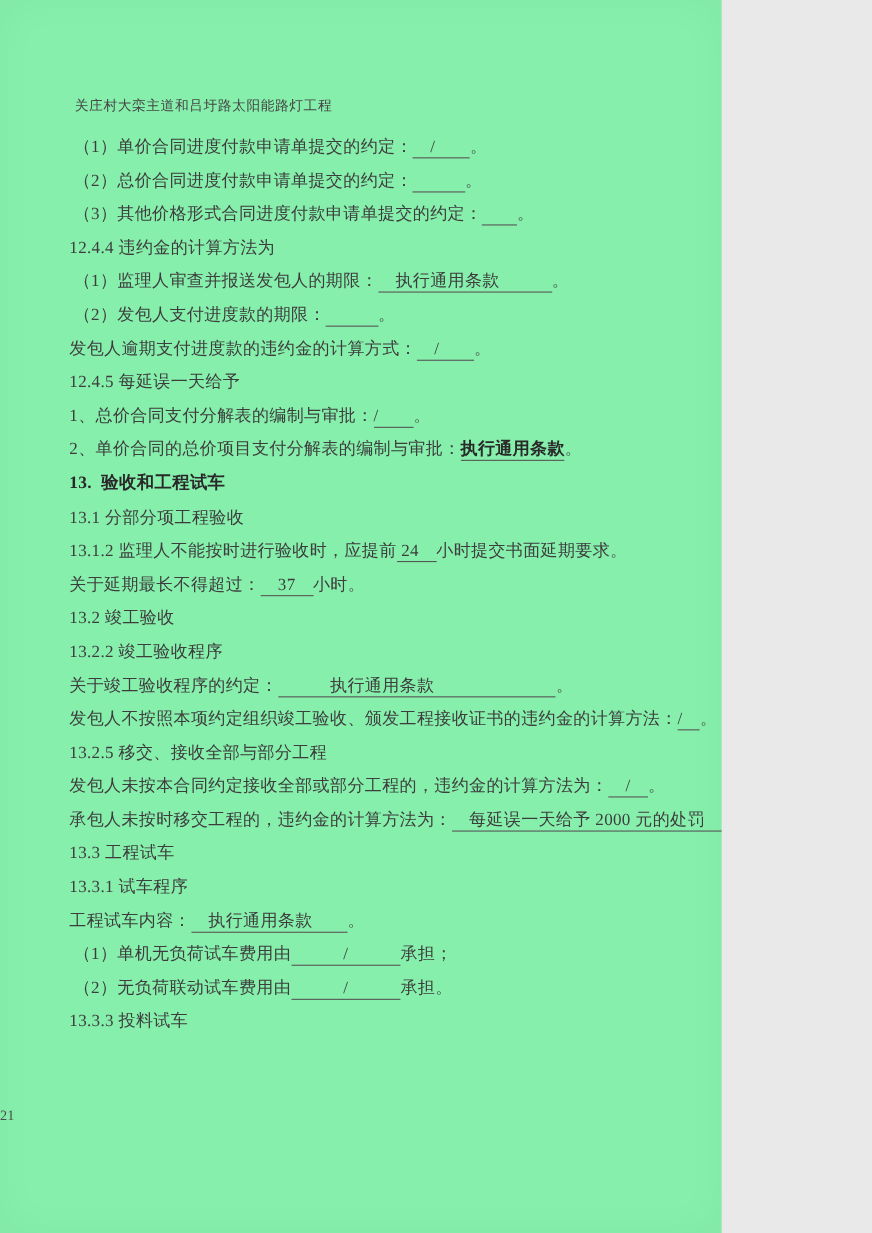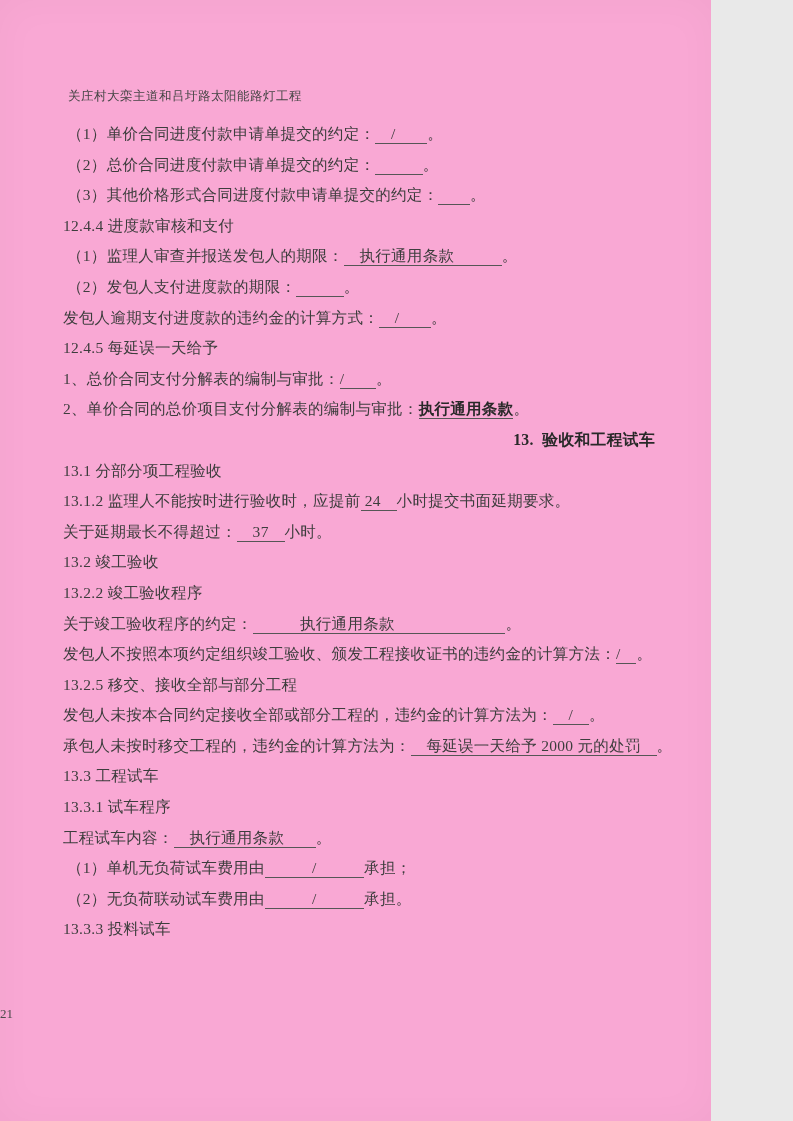--- a/index.html
+++ b/index.html
@@ -2,62 +2,62 @@
 <html><head>
 <meta charset="utf-8">
 <style>
   html,body{margin:0;padding:0;}
   body{
     width:793px;height:1121px;
     background:#e9e9e9;
     font-family:"Liberation Serif","DejaVu Serif",serif;
   }
   .page{
-    position:relative;width:711px;height:1121px;
-    background:#f9a8d4;
+    position:relative;width:656px;height:1121px;
+    background:#86efac;
     overflow:hidden;
     box-shadow:inset 0 0 40px rgba(0,0,0,0.03);
   }
   .header{
     margin:88px 60px 0 68px;
     font-size:12.5px;
     color:#454545;
     letter-spacing:.5px;
     white-space:pre;
   }
   .doc{
     margin:14px 56px 0 63px;
   }
   .line{
     height:30.6px;line-height:30.6px;
     font-size:15.5px;color:#3d3d3d;
     white-space:pre;
     letter-spacing:.3px;
   }
   .line.indent-clause{padding-left:4px;}
-  .line.chapter{font-weight:bold;color:#2d2d2d;font-size:15.8px;text-align:right;}
+  .line.chapter{font-weight:bold;color:#2d2d2d;font-size:15.8px;}
   .seg{white-space:pre;}
   .seg.u{border-bottom:1px solid #565656;padding-bottom:1px;}
   .seg.b{font-weight:bold;color:#292929;}
   .pagenum{
     position:absolute;left:0;right:14px;top:1006px;
     font-size:13px;color:#4a4a4a;
   }
 </style>
 </head>
 <body>
 
 <div class="page">
   <div class="header">关庄村大栾主道和吕圩路太阳能路灯工程</div>
 
   <div class="doc">
       <div class="line indent-clause"><span class="seg">（1）单价合同进度付款申请单提交的约定：</span><span class="seg u">　/　　</span><span class="seg">。</span></div>
       <div class="line indent-clause"><span class="seg">（2）总价合同进度付款申请单提交的约定：</span><span class="seg u">　　　</span><span class="seg">。</span></div>
       <div class="line indent-clause"><span class="seg">（3）其他价格形式合同进度付款申请单提交的约定：</span><span class="seg u">　　</span><span class="seg">。</span></div>
-      <div class="line section"><span class="seg">12.4.4 进度款审核和支付</span></div>
+      <div class="line section"><span class="seg">12.4.4 违约金的计算方法为</span></div>
       <div class="line indent-clause"><span class="seg">（1）监理人审查并报送发包人的期限：</span><span class="seg u">　执行通用条款　　　</span><span class="seg">。</span></div>
       <div class="line indent-clause"><span class="seg">（2）发包人支付进度款的期限：</span><span class="seg u">　　　</span><span class="seg">。</span></div>
       <div class="line clause"><span class="seg">发包人逾期支付进度款的违约金的计算方式：</span><span class="seg u">　/　　</span><span class="seg">。</span></div>
       <div class="line section"><span class="seg">12.4.5 每延误一天给予</span></div>
       <div class="line clause"><span class="seg">1、总价合同支付分解表的编制与审批：</span><span class="seg u">/　　</span><span class="seg">。</span></div>
       <div class="line clause"><span class="seg">2、单价合同的总价项目支付分解表的编制与审批：</span><span class="seg b u">执行通用条款</span><span class="seg">。</span></div>
       <div class="line chapter"><span class="seg b">13.  验收和工程试车</span></div>
       <div class="line section"><span class="seg">13.1 分部分项工程验收</span></div>
       <div class="line clause"><span class="seg">13.1.2 监理人不能按时进行验收时，应提前</span><span class="seg u"> 24　</span><span class="seg">小时提交书面延期要求。</span></div>
       <div class="line clause"><span class="seg">关于延期最长不得超过：</span><span class="seg u">　37　</span><span class="seg">小时。</span></div>

